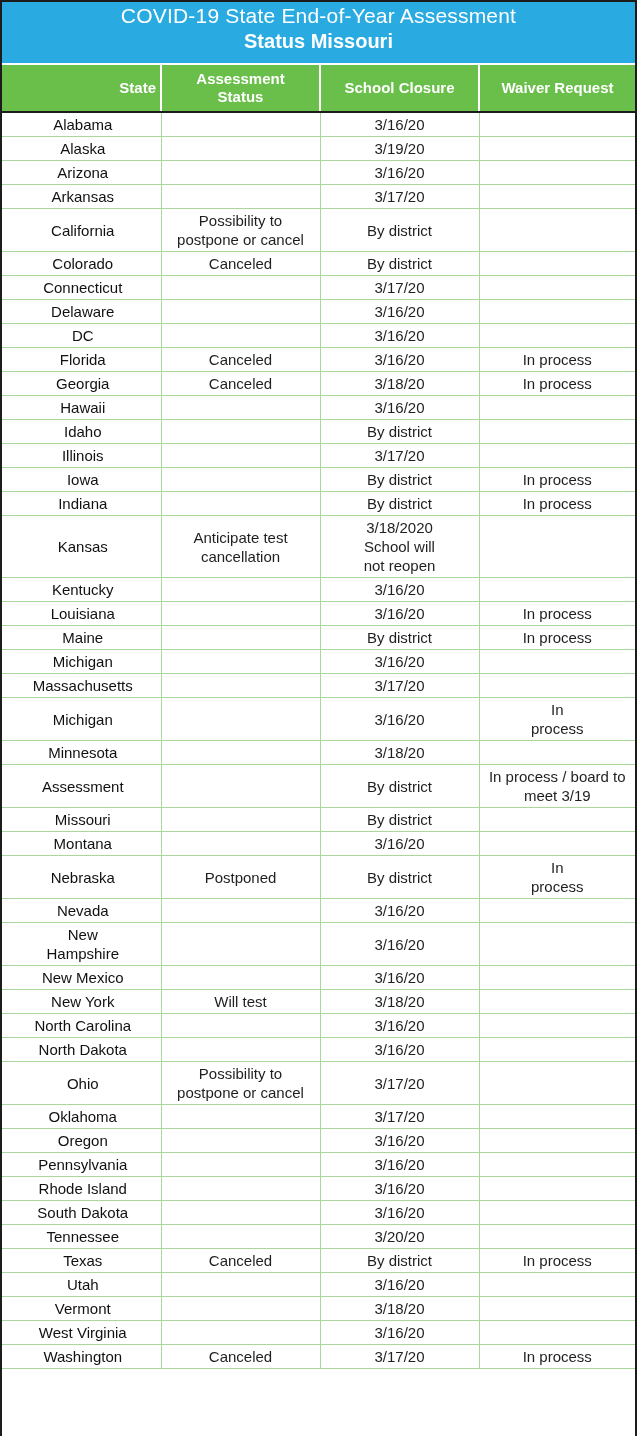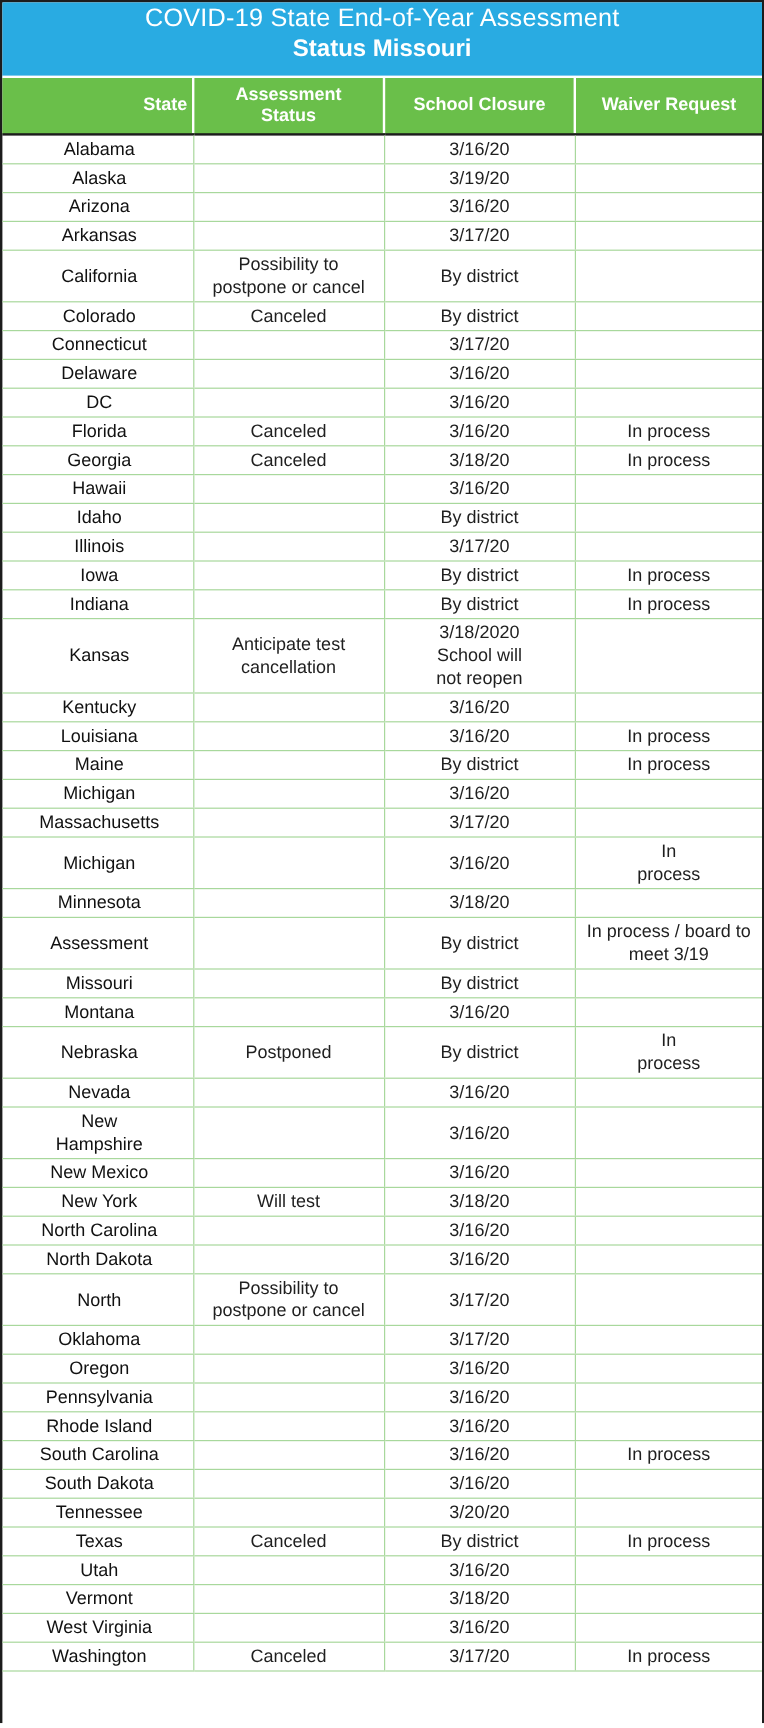--- a/index.html
+++ b/index.html
@@ -311,21 +311,21 @@
           <td class="closure">3/16/20</td>
           <td class="waiver"></td>
         </tr>
         <tr>
           <td class="state">North Dakota</td>
           <td class="status"></td>
           <td class="closure">3/16/20</td>
           <td class="waiver"></td>
         </tr>
         <tr>
-          <td class="state">North</td>
+          <td class="state">Ohio</td>
           <td class="status">Possibility to postpone or cancel</td>
           <td class="closure">3/17/20</td>
           <td class="waiver"></td>
         </tr>
         <tr>
           <td class="state">Oklahoma</td>
           <td class="status"></td>
           <td class="closure">3/17/20</td>
           <td class="waiver"></td>
         </tr>
@@ -339,26 +339,20 @@
           <td class="state">Pennsylvania</td>
           <td class="status"></td>
           <td class="closure">3/16/20</td>
           <td class="waiver"></td>
         </tr>
         <tr>
           <td class="state">Rhode Island</td>
           <td class="status"></td>
           <td class="closure">3/16/20</td>
           <td class="waiver"></td>
-        </tr>
-        <tr>
-          <td class="state">South Carolina</td>
-          <td class="status"></td>
-          <td class="closure">3/16/20</td>
-          <td class="waiver">In process</td>
         </tr>
         <tr>
           <td class="state">South Dakota</td>
           <td class="status"></td>
           <td class="closure">3/16/20</td>
           <td class="waiver"></td>
         </tr>
         <tr>
           <td class="state">Tennessee</td>
           <td class="status"></td>

